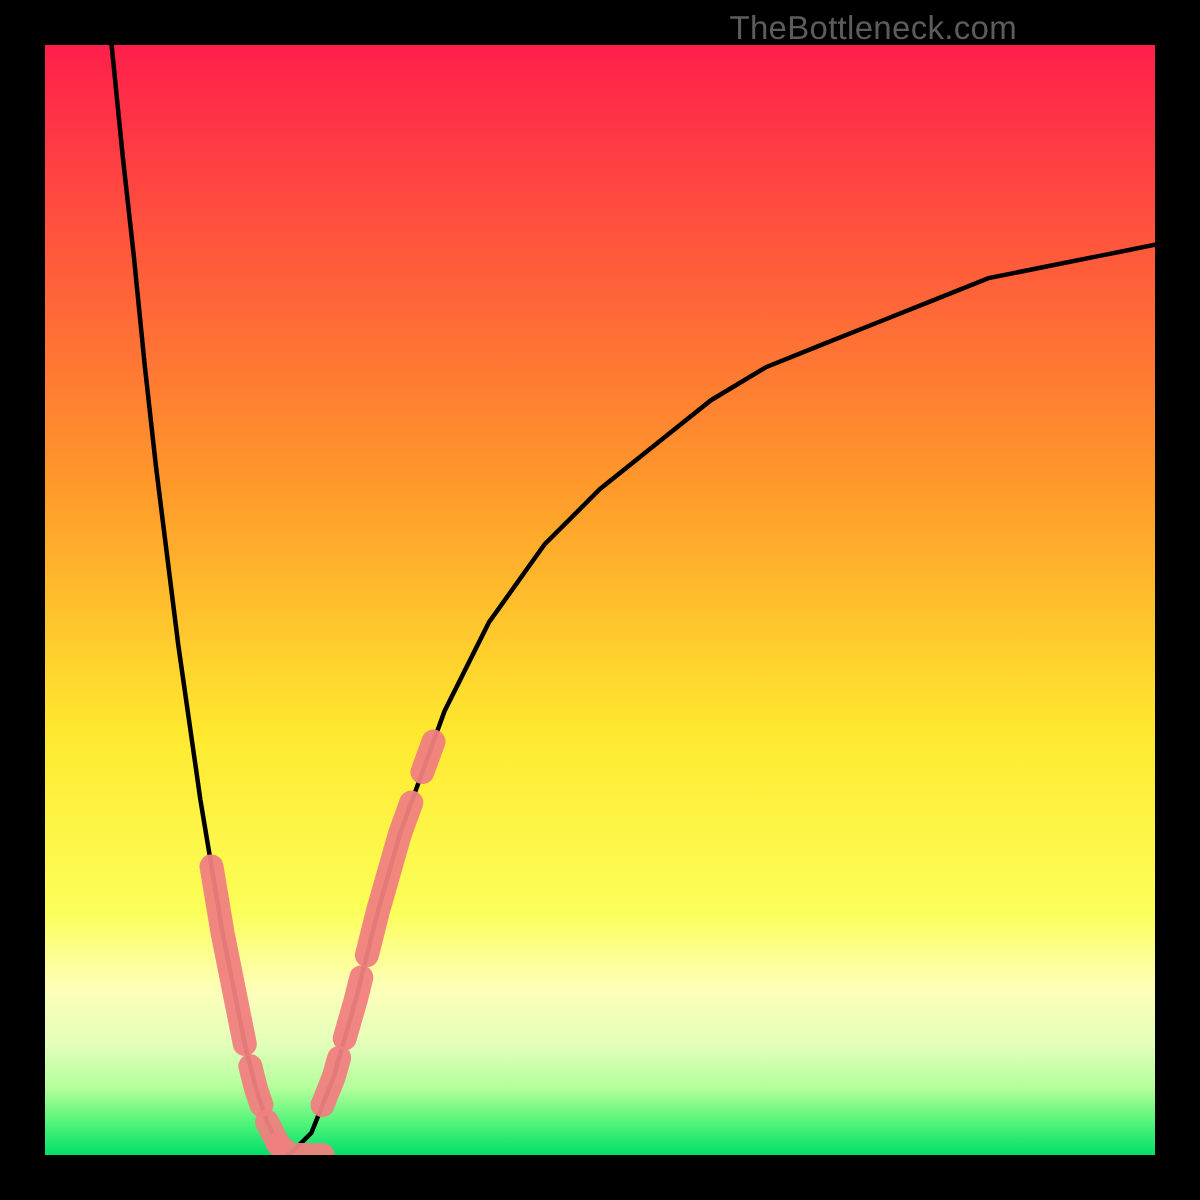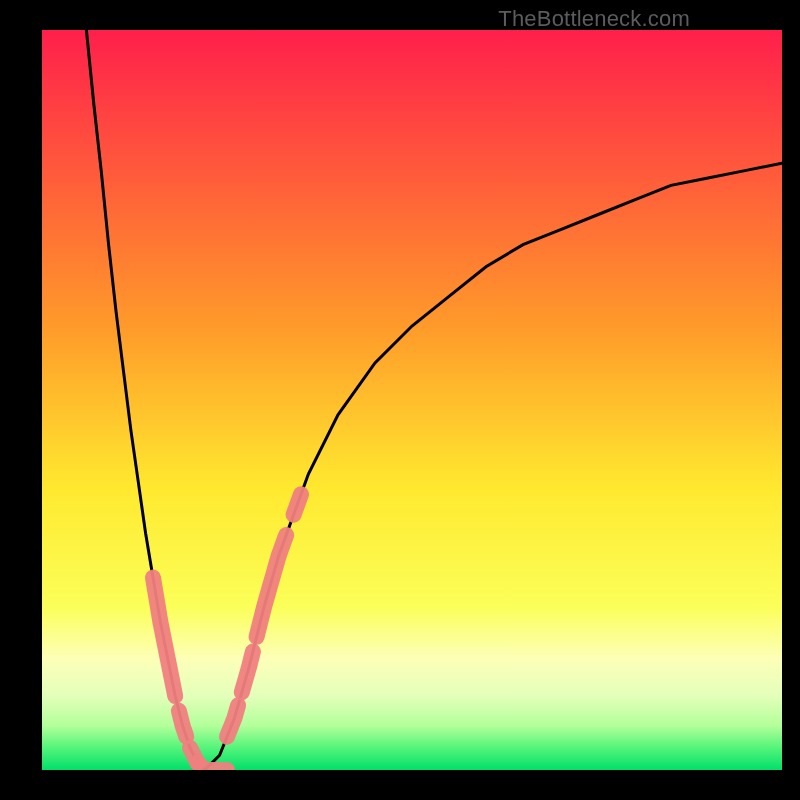--- a/index.html
+++ b/index.html
@@ -6,21 +6,21 @@
     margin: 0;
     padding: 0;
     width: 800px;
     height: 800px;
     overflow: hidden;
     background: #000;
     font-family: Arial, Helvetica, sans-serif;
   }
   .frame {
     position: absolute;
-    left: 12px;
+    left: 0;
     top: 0;
     width: 712px;
     height: 800px;
     background: #000;
   }
   .plot-area {
     position: absolute;
     left: 30px;
     top: 30px;
     width: 740px;

